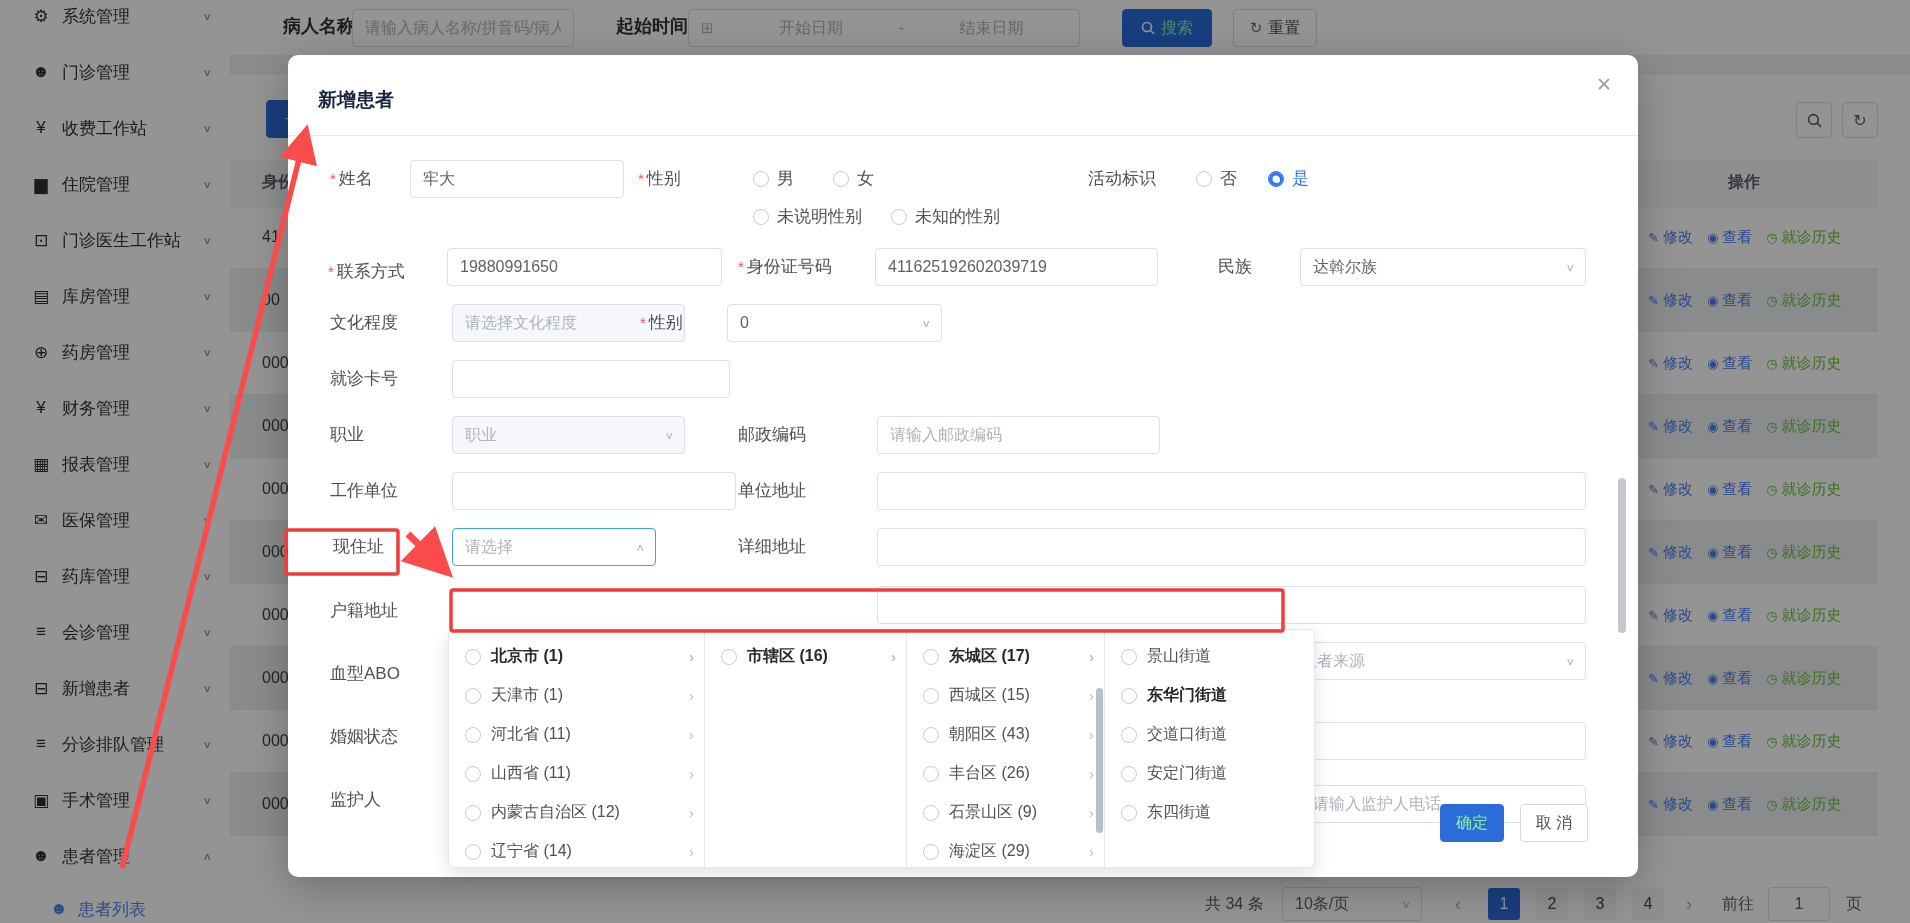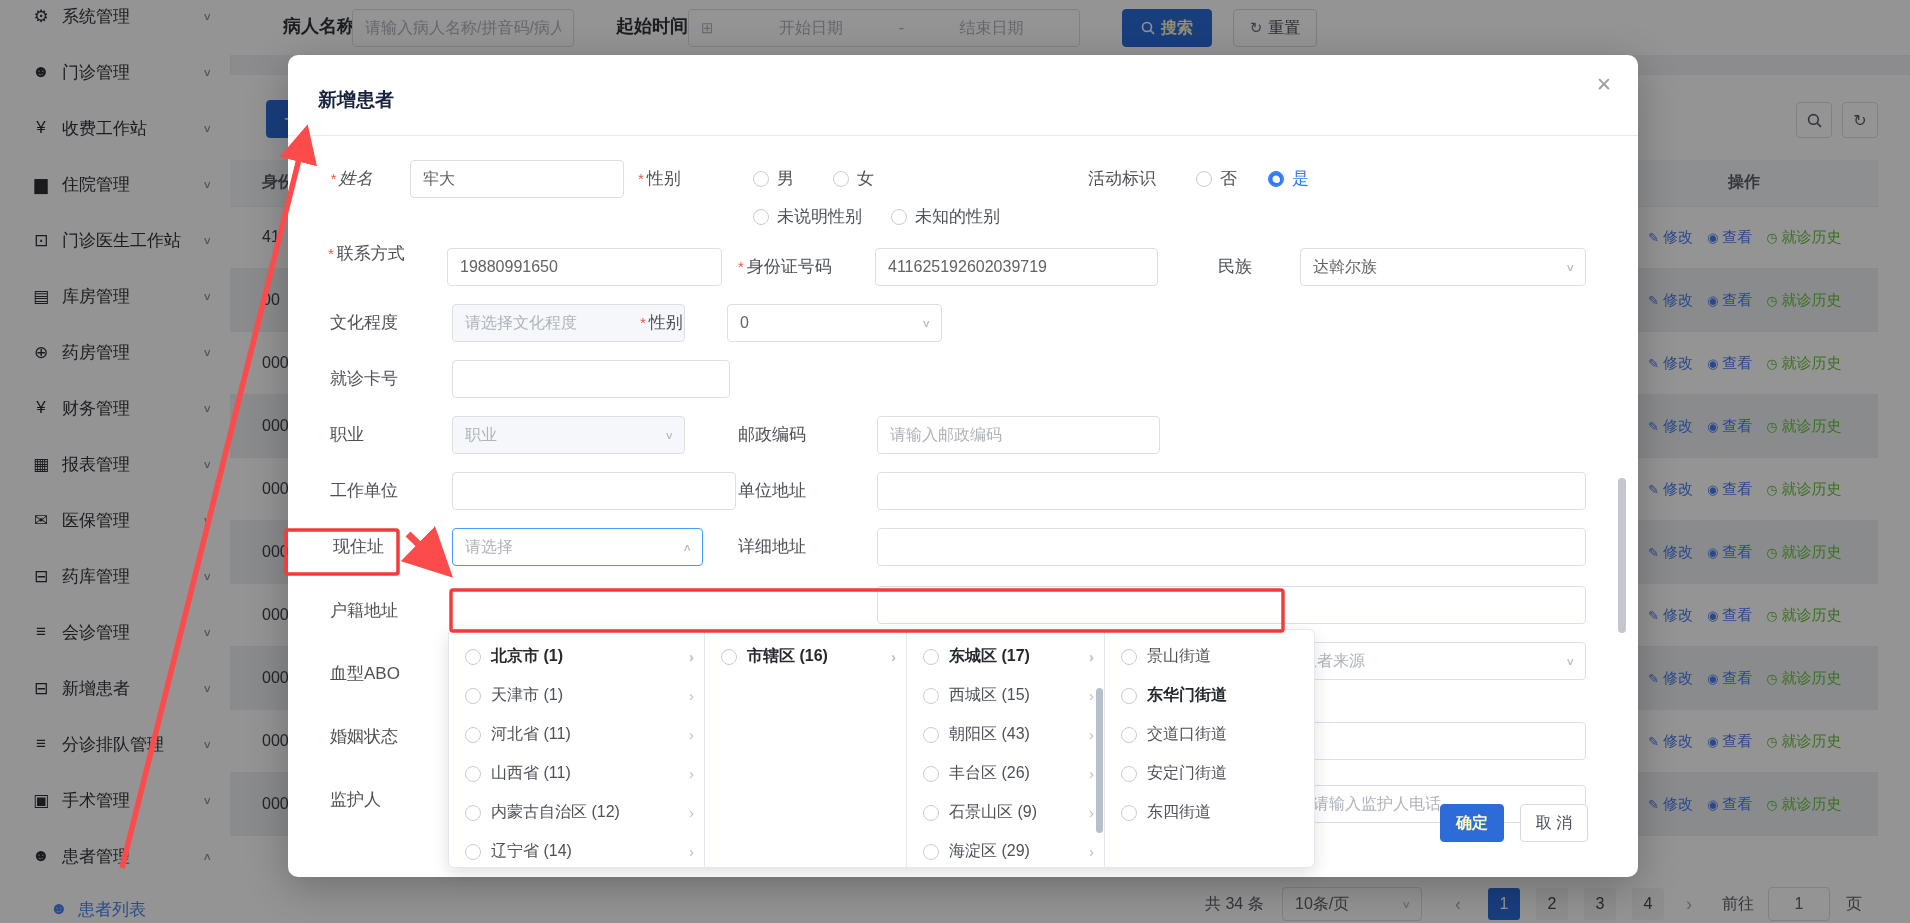--- a/index.html
+++ b/index.html
@@ -22,21 +22,21 @@
   .inp,.selbox,.rangebox{box-sizing:border-box;background:#fff;border:1px solid #dcdfe6;border-radius:4px;height:38px;font-size:16px;}
   .inp input{border:none;outline:none;width:100%;height:100%;padding:0 12px;font-size:16px;color:#606266;background:transparent;box-sizing:border-box;font-family:inherit;}
   .inp input::placeholder{color:#aeb3bc;}
   .selbox{display:flex;align-items:center;padding:0 10px 0 12px;}
   .selbox .ph{flex:1;color:#aeb3bc;white-space:nowrap;overflow:hidden;}
   .selbox .val{flex:1;color:#606266;white-space:nowrap;overflow:hidden;}
   .selbox .chev{color:#b4b9c2;font-size:13px;transform:scaleY(.8);}
   .selbox.gray{background:#f5f7fa;}
   .selbox.focused{border-color:#409eff;}
   .btn{display:flex;align-items:center;justify-content:center;border-radius:4px;font-size:16px;cursor:pointer;box-sizing:border-box;gap:6px;}
-  .btn.blue{background:#2b6cd9;color:#fef9c3;border:1px solid #2b6cd9;font-weight:bold;}
+  .btn.blue{background:#2b6cd9;color:#86efac;border:1px solid #2b6cd9;}
   .btn.plain{background:#fff;color:#4a4f57;border:1px solid #d6d9df;}
   
   #card{left:230px;top:75px;width:1680px;height:848px;background:#fff;}
   #thead{left:230px;top:160px;width:1648px;height:46px;background:#f5f7fa;border-bottom:1px solid #ebeef0;font-weight:bold;color:#5a5e66;font-size:16px;}
   .trow{height:62px;border-bottom:1px solid #ebeef0;display:flex;align-items:center;position:relative;}
   .trow:nth-child(even){background:#eef0f3;}
   .trow .rid{margin-left:32px;font-size:16px;color:#3b3f46;}
   .rowactions{position:absolute;left:1418px;display:flex;gap:14px;align-items:center;font-size:15px;white-space:nowrap;}
   .lk{display:flex;align-items:center;gap:4px;cursor:pointer;}
   .lk.blue{color:#4a7df0;} .lk.green{color:#67c23a;}
@@ -437,21 +437,21 @@
     <span class="abs ptext" style="left:1846px;top:2px;">页</span>
   </div>
 
   <div id="mask" class="abs"></div>
 
   <div id="modal" class="abs">
     <div class="mtitle">新增患者</div>
     <div class="mclose">✕</div>
     <div class="mdivider"></div>
 
-    <div class="flab" style="left:42px;top:105px;font-style:italic;"><span class="req">*</span><span>姓名</span></div>
+    <div class="flab" style="left:42px;top:105px;"><span class="req">*</span><span>姓名</span></div>
     <div class="abs inp" style="left:122px;top:105px;width:214px;">
       <input value="牢大" style="">
     </div>
     <div class="flab" style="left:350px;top:105px;"><span class="req">*</span><span>性别</span></div>
     <div class="radio" style="left:465px;top:112px;">
         <span class="rc"></span>
         <span>男</span>
       </div>
     <div class="radio" style="left:545px;top:112px;">
         <span class="rc"></span>
@@ -469,21 +469,21 @@
 
     <div class="radio" style="left:465px;top:150px;">
         <span class="rc"></span>
         <span>未说明性别</span>
       </div>
     <div class="radio" style="left:603px;top:150px;">
         <span class="rc"></span>
         <span>未知的性别</span>
       </div>
 
-    <div class="flab" style="left:40px;top:180px;"><span class="req">*</span><span>联系方式</span></div>
+    <div class="flab" style="left:40px;top:198px;"><span class="req">*</span><span>联系方式</span></div>
     <div class="abs inp" style="left:159px;top:193px;width:275px;">
       <input value="19880991650" style="">
     </div>
     <div class="flab" style="left:450px;top:193px;"><span class="req">*</span><span>身份证号码</span></div>
     <div class="abs inp" style="left:587px;top:193px;width:283px;">
       <input value="411625192602039719" style="">
     </div>
     <div class="flab" style="left:930px;top:193px;">民族</div>
     <div class="abs selbox" style="left:1012px;top:193px;width:286px;">
       <span class="val">达斡尔族</span>
@@ -519,21 +519,21 @@
     <div class="flab" style="left:42px;top:417px;">工作单位</div>
     <div class="abs inp" style="left:164px;top:417px;width:284px;">
       <input style="">
     </div>
     <div class="flab" style="left:450px;top:417px;">单位地址</div>
     <div class="abs inp" style="left:589px;top:417px;width:709px;">
       <input style="">
     </div>
 
     <div class="flab" style="left:45px;top:473px;">现住址</div>
-    <div class="abs selbox focused" style="left:164px;top:473px;width:251px;">
+    <div class="abs selbox focused" style="left:164px;top:473px;width:204px;">
       <span class="ph">请选择</span>
         <span class="chev">∧</span>
     </div>
     <div class="flab" style="left:450px;top:473px;">详细地址</div>
     <div class="abs inp" style="left:589px;top:473px;width:709px;">
       <input style="">
     </div>
 
     <div class="flab" style="left:42px;top:537px;">户籍地址</div>
     <div class="abs inp" style="left:589px;top:531px;width:709px;">

